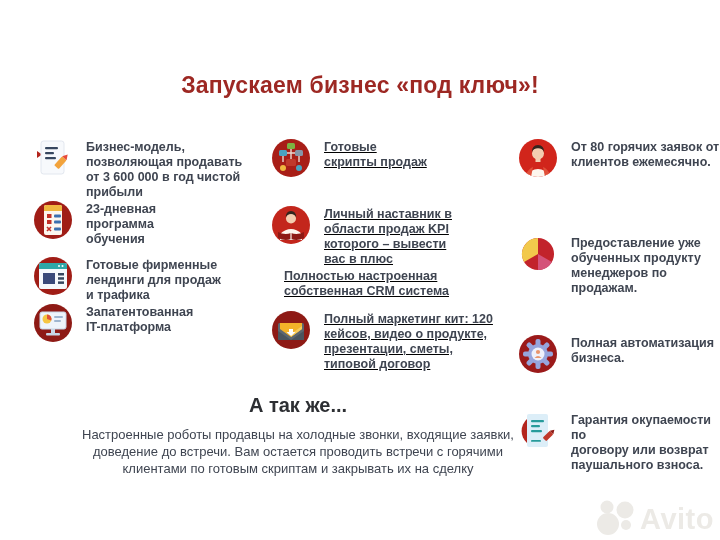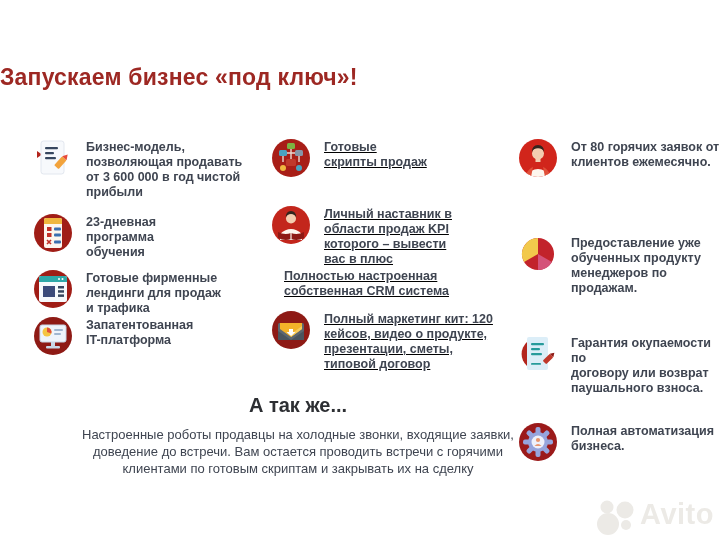--- a/index.html
+++ b/index.html
@@ -1,21 +1,21 @@
 <!DOCTYPE html>
 <html><head>
 <meta charset="utf-8">
 <style>
   html,body{margin:0;padding:0;}
   body{
     width:720px;height:540px;background:#ffffff;position:relative;overflow:hidden;
     font-family:"Liberation Sans",sans-serif;
   }
   .title{
-    margin:0;padding-top:64px;text-align:left;
+    margin:8px;padding-top:64px;text-align:center;
     font-size:23px;font-weight:700;color:#9d2823;letter-spacing:.2px;
   }
   .features{position:absolute;top:138px;left:33px;display:flex;}
   .col{display:flex;flex-direction:column;}
   .col-1{width:238px;}
   .col-2{width:247px;text-decoration:underline;}
   .col-3{width:202px;gap:26px;}
   .feature{display:flex;align-items:flex-start;}
   .ficon{width:40px;height:40px;flex:none;}
   .ficon svg{width:40px;height:40px;display:block;}
@@ -23,27 +23,27 @@
     margin-left:13px;padding-top:2px;white-space:pre-line;
     font-size:12.5px;line-height:15px;font-weight:600;color:#3f4551;
   }
   .also{position:absolute;top:394px;left:0;width:596px;text-align:center;}
   .also h2{margin:0;font-size:20px;font-weight:700;color:#2d2f33;}
   .also p{
     margin:9px auto 0 auto;max-width:600px;white-space:pre-line;
     font-size:13px;line-height:17px;font-weight:500;color:#3f4551;
   }
   .watermark{
-    position:absolute;right:6px;bottom:4px;display:flex;align-items:flex-start;
+    position:absolute;right:6px;bottom:4px;display:flex;align-items:flex-end;
     color:#e9e6e2;user-select:none;
   }
   .watermark svg{display:block;margin-right:2px;}
   .watermark .wm-text{font-size:29px;font-weight:700;letter-spacing:.5px;color:#eceae6;}
   
-  .mb13{margin-bottom:13px}.mb9{margin-bottom:9px}.mb10{margin-bottom:10px}
+  .mb13{}.mb9{margin-bottom:9px}.mb10{margin-bottom:10px}
   .mb27{margin-bottom:27px}.mb0{margin-bottom:0}.mb11{margin-bottom:11px}
   .mb30{margin-bottom:30px}.mb12{margin-bottom:12px}
 </style>
 </head>
 <body>
 
 <h1 class="title">Запускаем бизнес «под ключ»!</h1>
 
 <div class="features">
 
@@ -211,57 +211,57 @@
         <svg viewBox="0 0 40 40">
           <circle cx="20" cy="20" r="16" fill="#c2232b"></circle>
           <path d="M20 20 L20 4 A16 16 0 0 0 6.1 28 Z" fill="#f2c94c"></path>
           <path d="M20 20 L33.9 28 A16 16 0 0 1 20 36 Z" fill="#d4537a"></path>
         </svg>
       </span>
       <span class="flabel">Предоставление уже
 обученных продукту
 менеджеров по продажам.</span>
     </div>
+    <div class="feature mb11">
+      <span class="ficon">
+        <svg viewBox="0 0 40 40">
+          <circle cx="20" cy="20" r="19" fill="#9b1a1a"></circle>
+          <g fill="#96a5dd">
+            <rect x="17.5" y="5" width="5" height="30" rx="2"></rect>
+            <rect x="17.5" y="5" width="5" height="30" rx="2" transform="rotate(45 20 20)"></rect>
+            <rect x="17.5" y="5" width="5" height="30" rx="2" transform="rotate(90 20 20)"></rect>
+            <rect x="17.5" y="5" width="5" height="30" rx="2" transform="rotate(135 20 20)"></rect>
+            <circle cx="20" cy="20" r="10"></circle>
+          </g>
+          <circle cx="20" cy="20" r="6.5" fill="#eef1fb"></circle>
+          <circle cx="20" cy="18" r="2.1" fill="#e8956d"></circle>
+          <path d="M16.5 24 q3.5 -4.2 7 0 Z" fill="#e8956d"></path>
+        </svg>
+      </span>
+      <span class="flabel">Полная автоматизация
+бизнеса.</span>
+    </div>
     <div class="feature mb0">
       <span class="ficon">
         <svg viewBox="0 0 40 40">
           <path d="M9 8 a16 16 0 0 0 0 24 Z" fill="#b3251d"></path>
           <rect x="9" y="3" width="21" height="33" rx="2" fill="#dceef8"></rect>
           <rect x="13" y="9" width="13" height="2.2" rx="1" fill="#279b9b"></rect>
           <rect x="13" y="14" width="9" height="2.2" rx="1" fill="#279b9b"></rect>
           <rect x="13" y="19" width="11" height="2.2" rx="1" fill="#279b9b"></rect>
           <rect x="13" y="29" width="10" height="1.8" rx="0.9" fill="#279b9b"></rect>
           <g transform="rotate(-45 30 25)">
             <rect x="25" y="22.5" width="10" height="5" rx="1" fill="#c0392b"></rect>
             <path d="M35 22.5 L39 25 L35 27.5 Z" fill="#8e1a15"></path>
           </g>
         </svg>
       </span>
       <span class="flabel">Гарантия окупаемости по
 договору или возврат
 паушального взноса.</span>
-    </div>
-    <div class="feature mb11">
-      <span class="ficon">
-        <svg viewBox="0 0 40 40">
-          <circle cx="20" cy="20" r="19" fill="#9b1a1a"></circle>
-          <g fill="#96a5dd">
-            <rect x="17.5" y="5" width="5" height="30" rx="2"></rect>
-            <rect x="17.5" y="5" width="5" height="30" rx="2" transform="rotate(45 20 20)"></rect>
-            <rect x="17.5" y="5" width="5" height="30" rx="2" transform="rotate(90 20 20)"></rect>
-            <rect x="17.5" y="5" width="5" height="30" rx="2" transform="rotate(135 20 20)"></rect>
-            <circle cx="20" cy="20" r="10"></circle>
-          </g>
-          <circle cx="20" cy="20" r="6.5" fill="#eef1fb"></circle>
-          <circle cx="20" cy="18" r="2.1" fill="#e8956d"></circle>
-          <path d="M16.5 24 q3.5 -4.2 7 0 Z" fill="#e8956d"></path>
-        </svg>
-      </span>
-      <span class="flabel">Полная автоматизация
-бизнеса.</span>
     </div>
   </div>
 
 </div>
 
 <div class="also">
   <h2>А так же...</h2>
   <p>Настроенные роботы продавцы на холодные звонки, входящие заявки,
 доведение до встречи. Вам остается проводить встречи с горячими
 клиентами по готовым скриптам и закрывать их на сделку</p>

